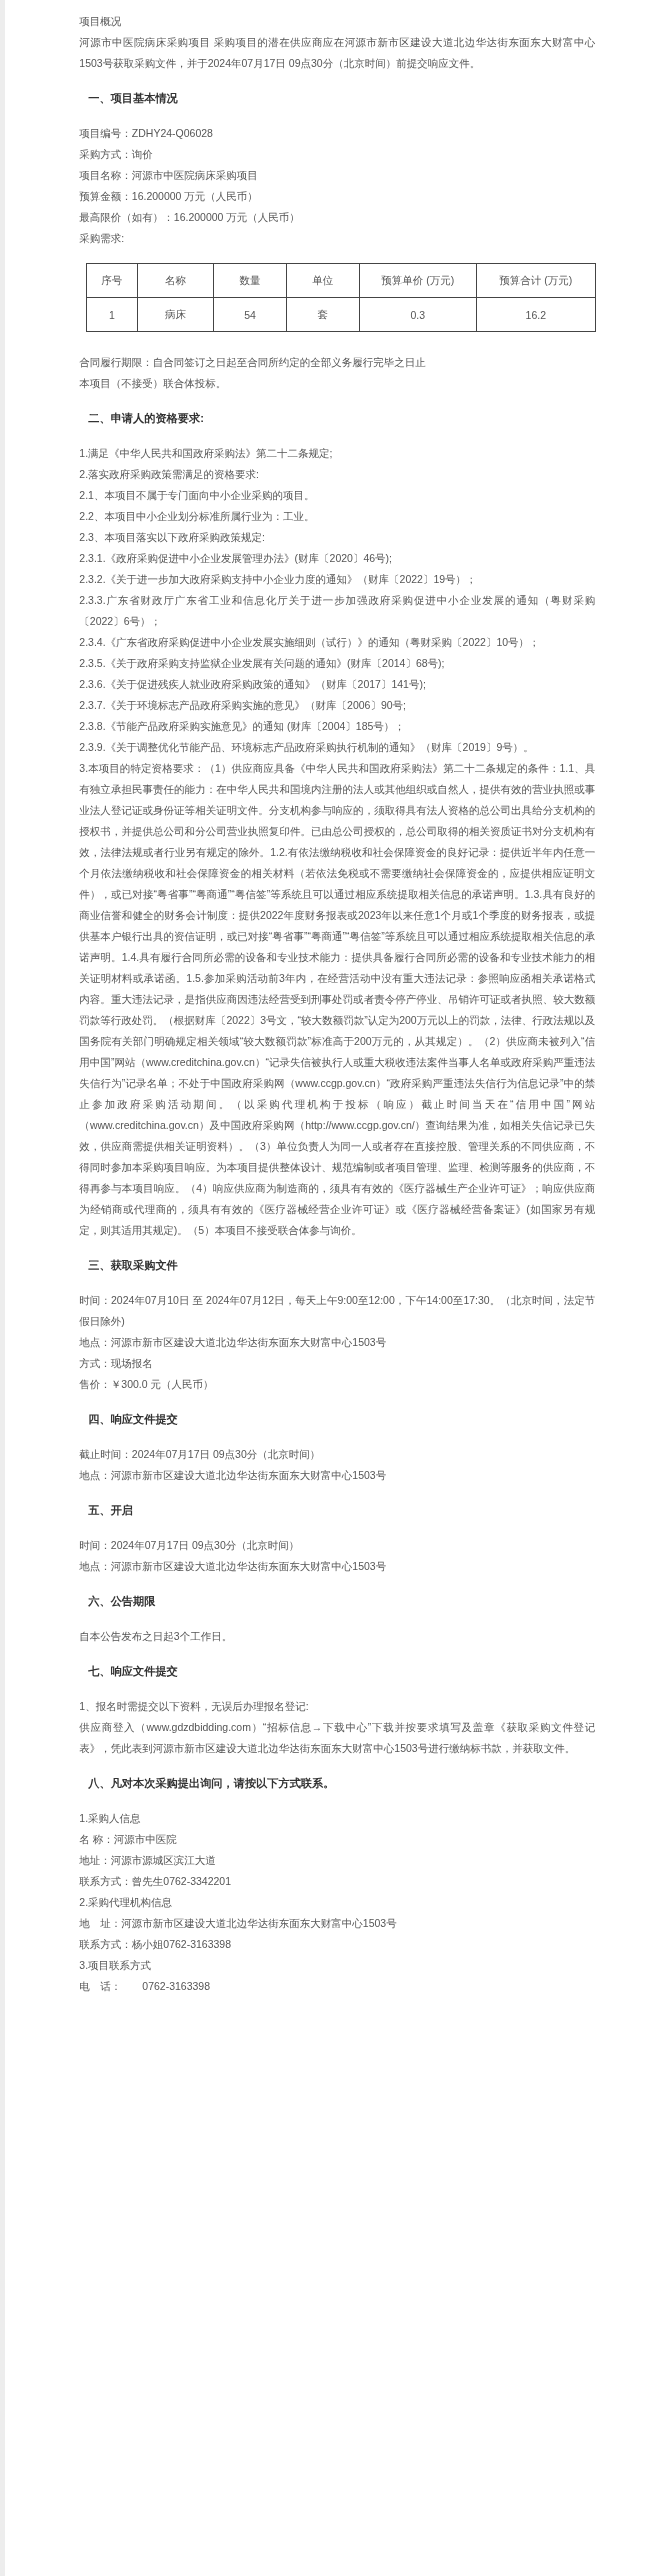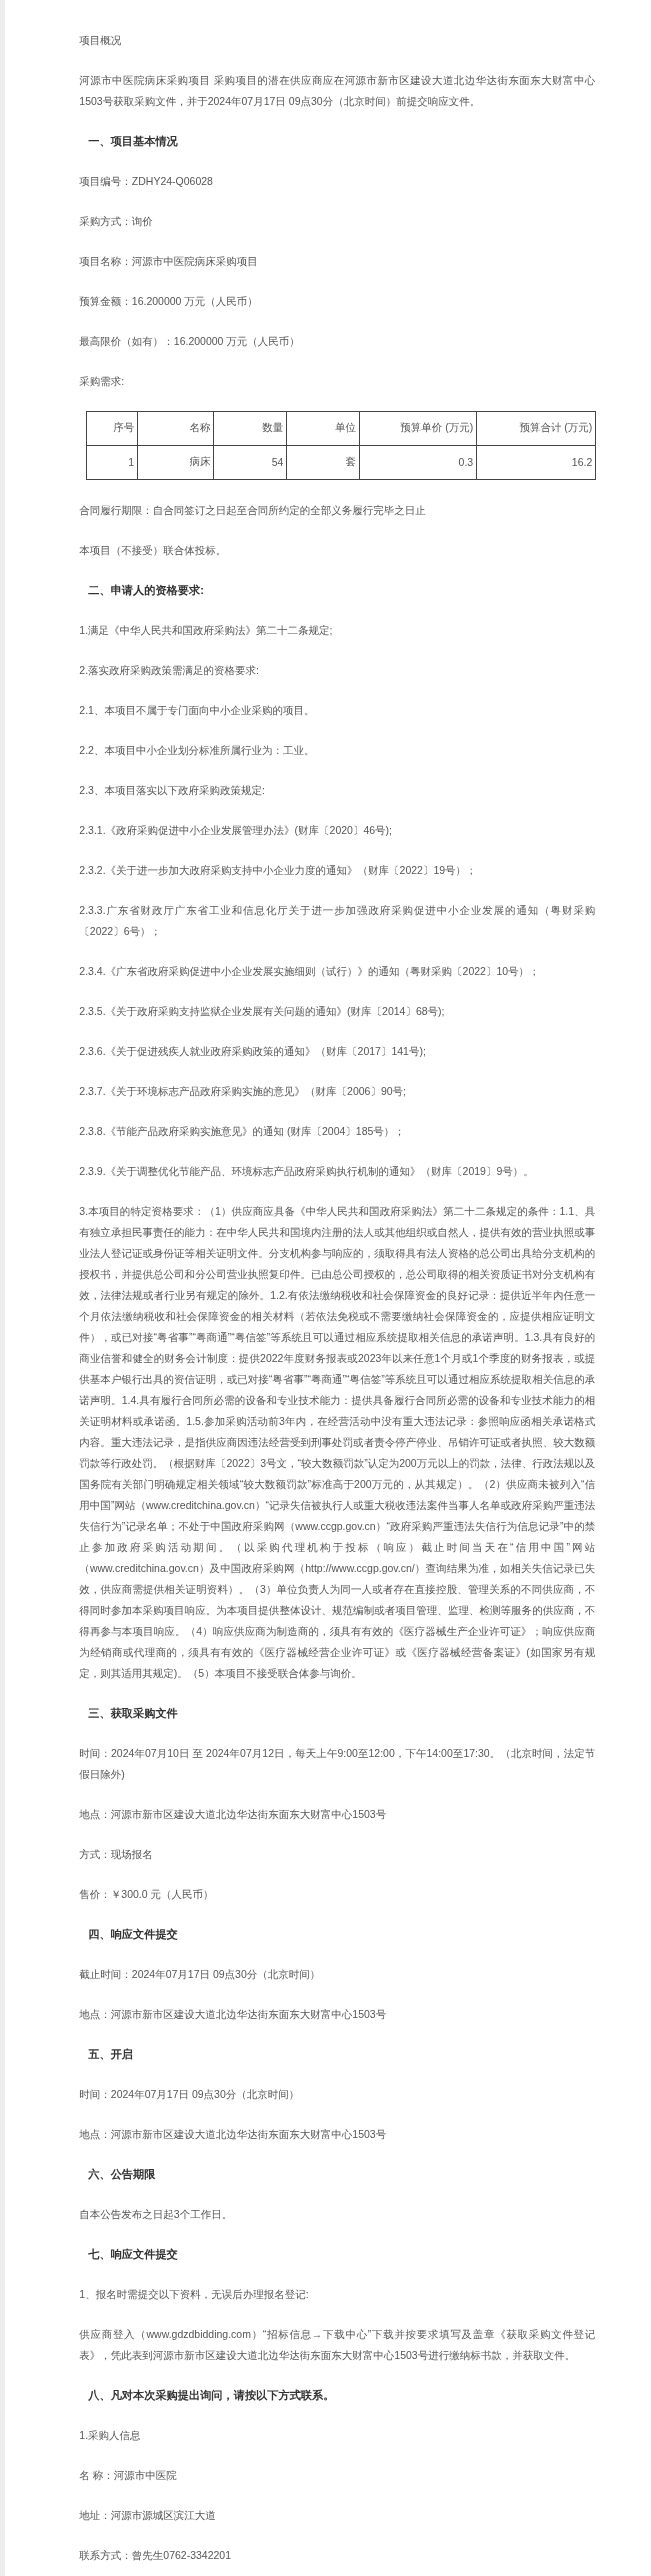--- a/index.html
+++ b/index.html
@@ -12,40 +12,40 @@
     margin-left: 5.3px;
     width: 646px;
     min-height: 2576px;
     background: #ffffff;
     padding: 10.5px 56px 39px 74px;
   }
   .doc p {
     font-size: 10.5px;
     line-height: 21px;
     color: #555555;
-    margin: 19px 0;
+    margin: 0 0;
     text-align: justify;
   }
   .doc h2 {
     font-size: 11.2px;
     line-height: 21px;
     color: #333333;
     font-weight: bold;
     margin: 14px 9px;
   }
   table.demand {
     border-collapse: collapse;
     table-layout: fixed;
     width: 510px;
     margin: 14.5px 0 20px 6.6px;
   }
   .demand th, .demand td {
     border: 0.7px solid #444444;
     height: 34px;
-    text-align: right;
+    text-align: center;
     vertical-align: middle;
     font-size: 10.5px;
     font-weight: normal;
     color: #555555;
     padding: 0 2.6px;
   }
 </style>
 </head>
 <body>
 

